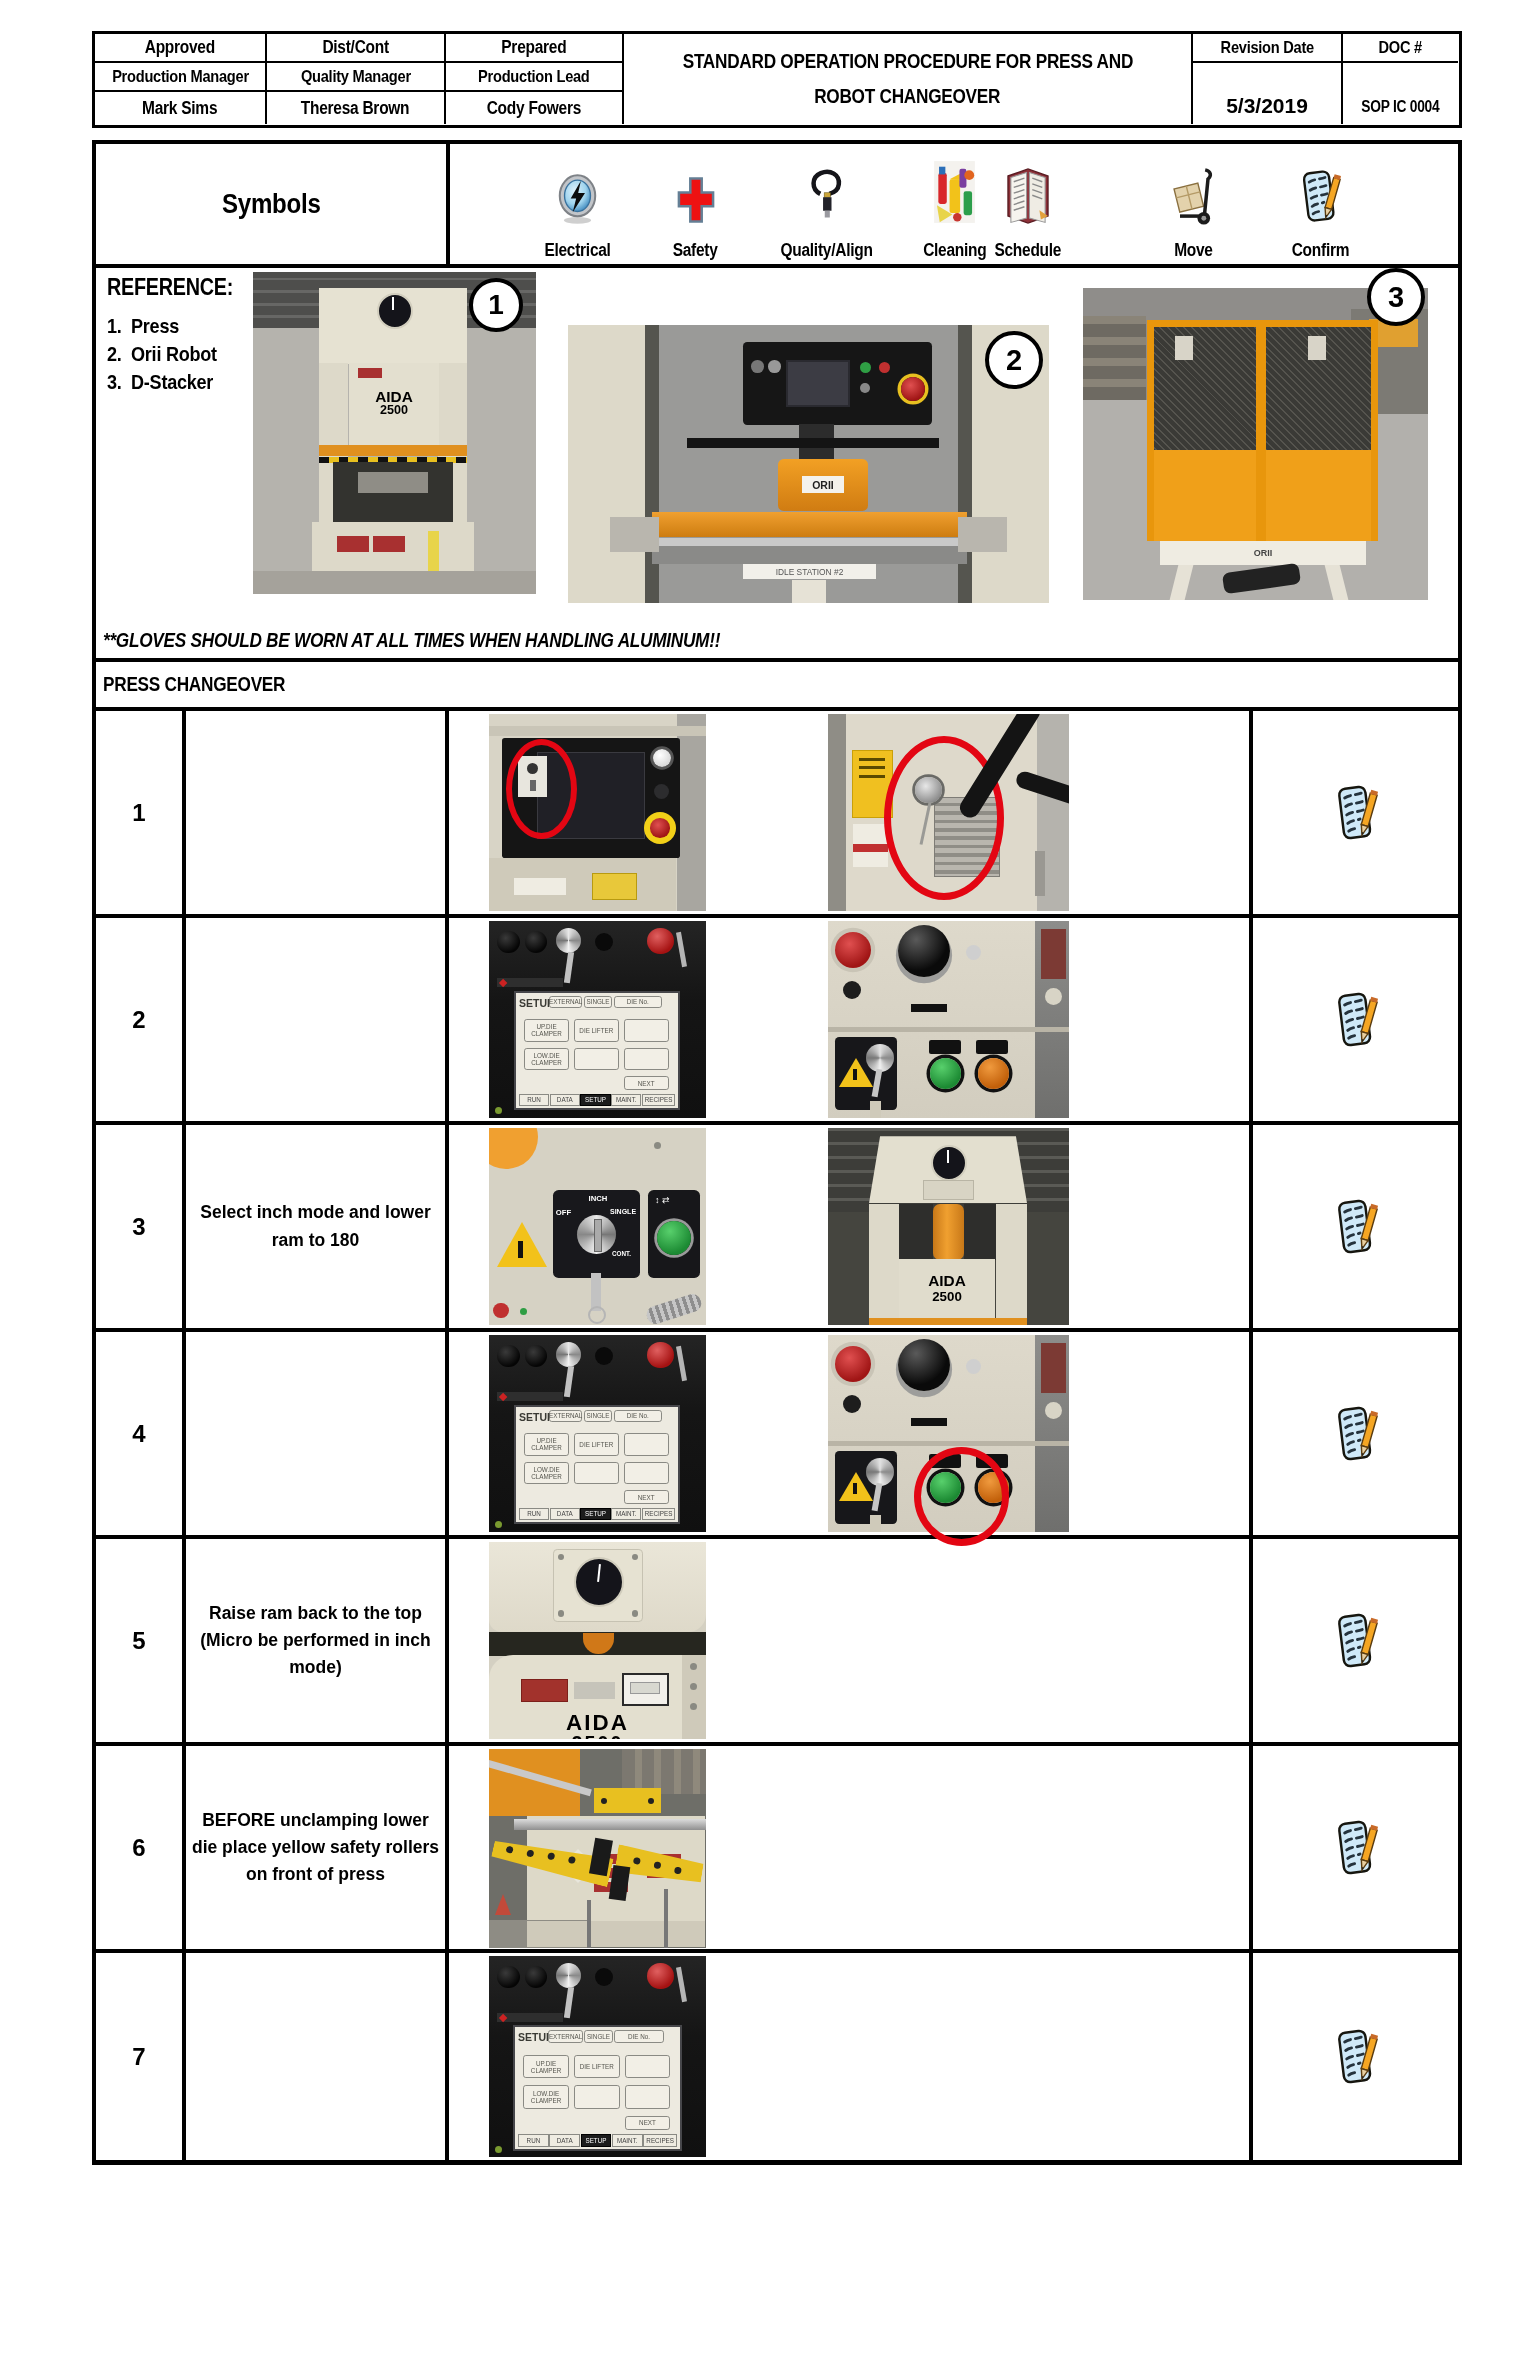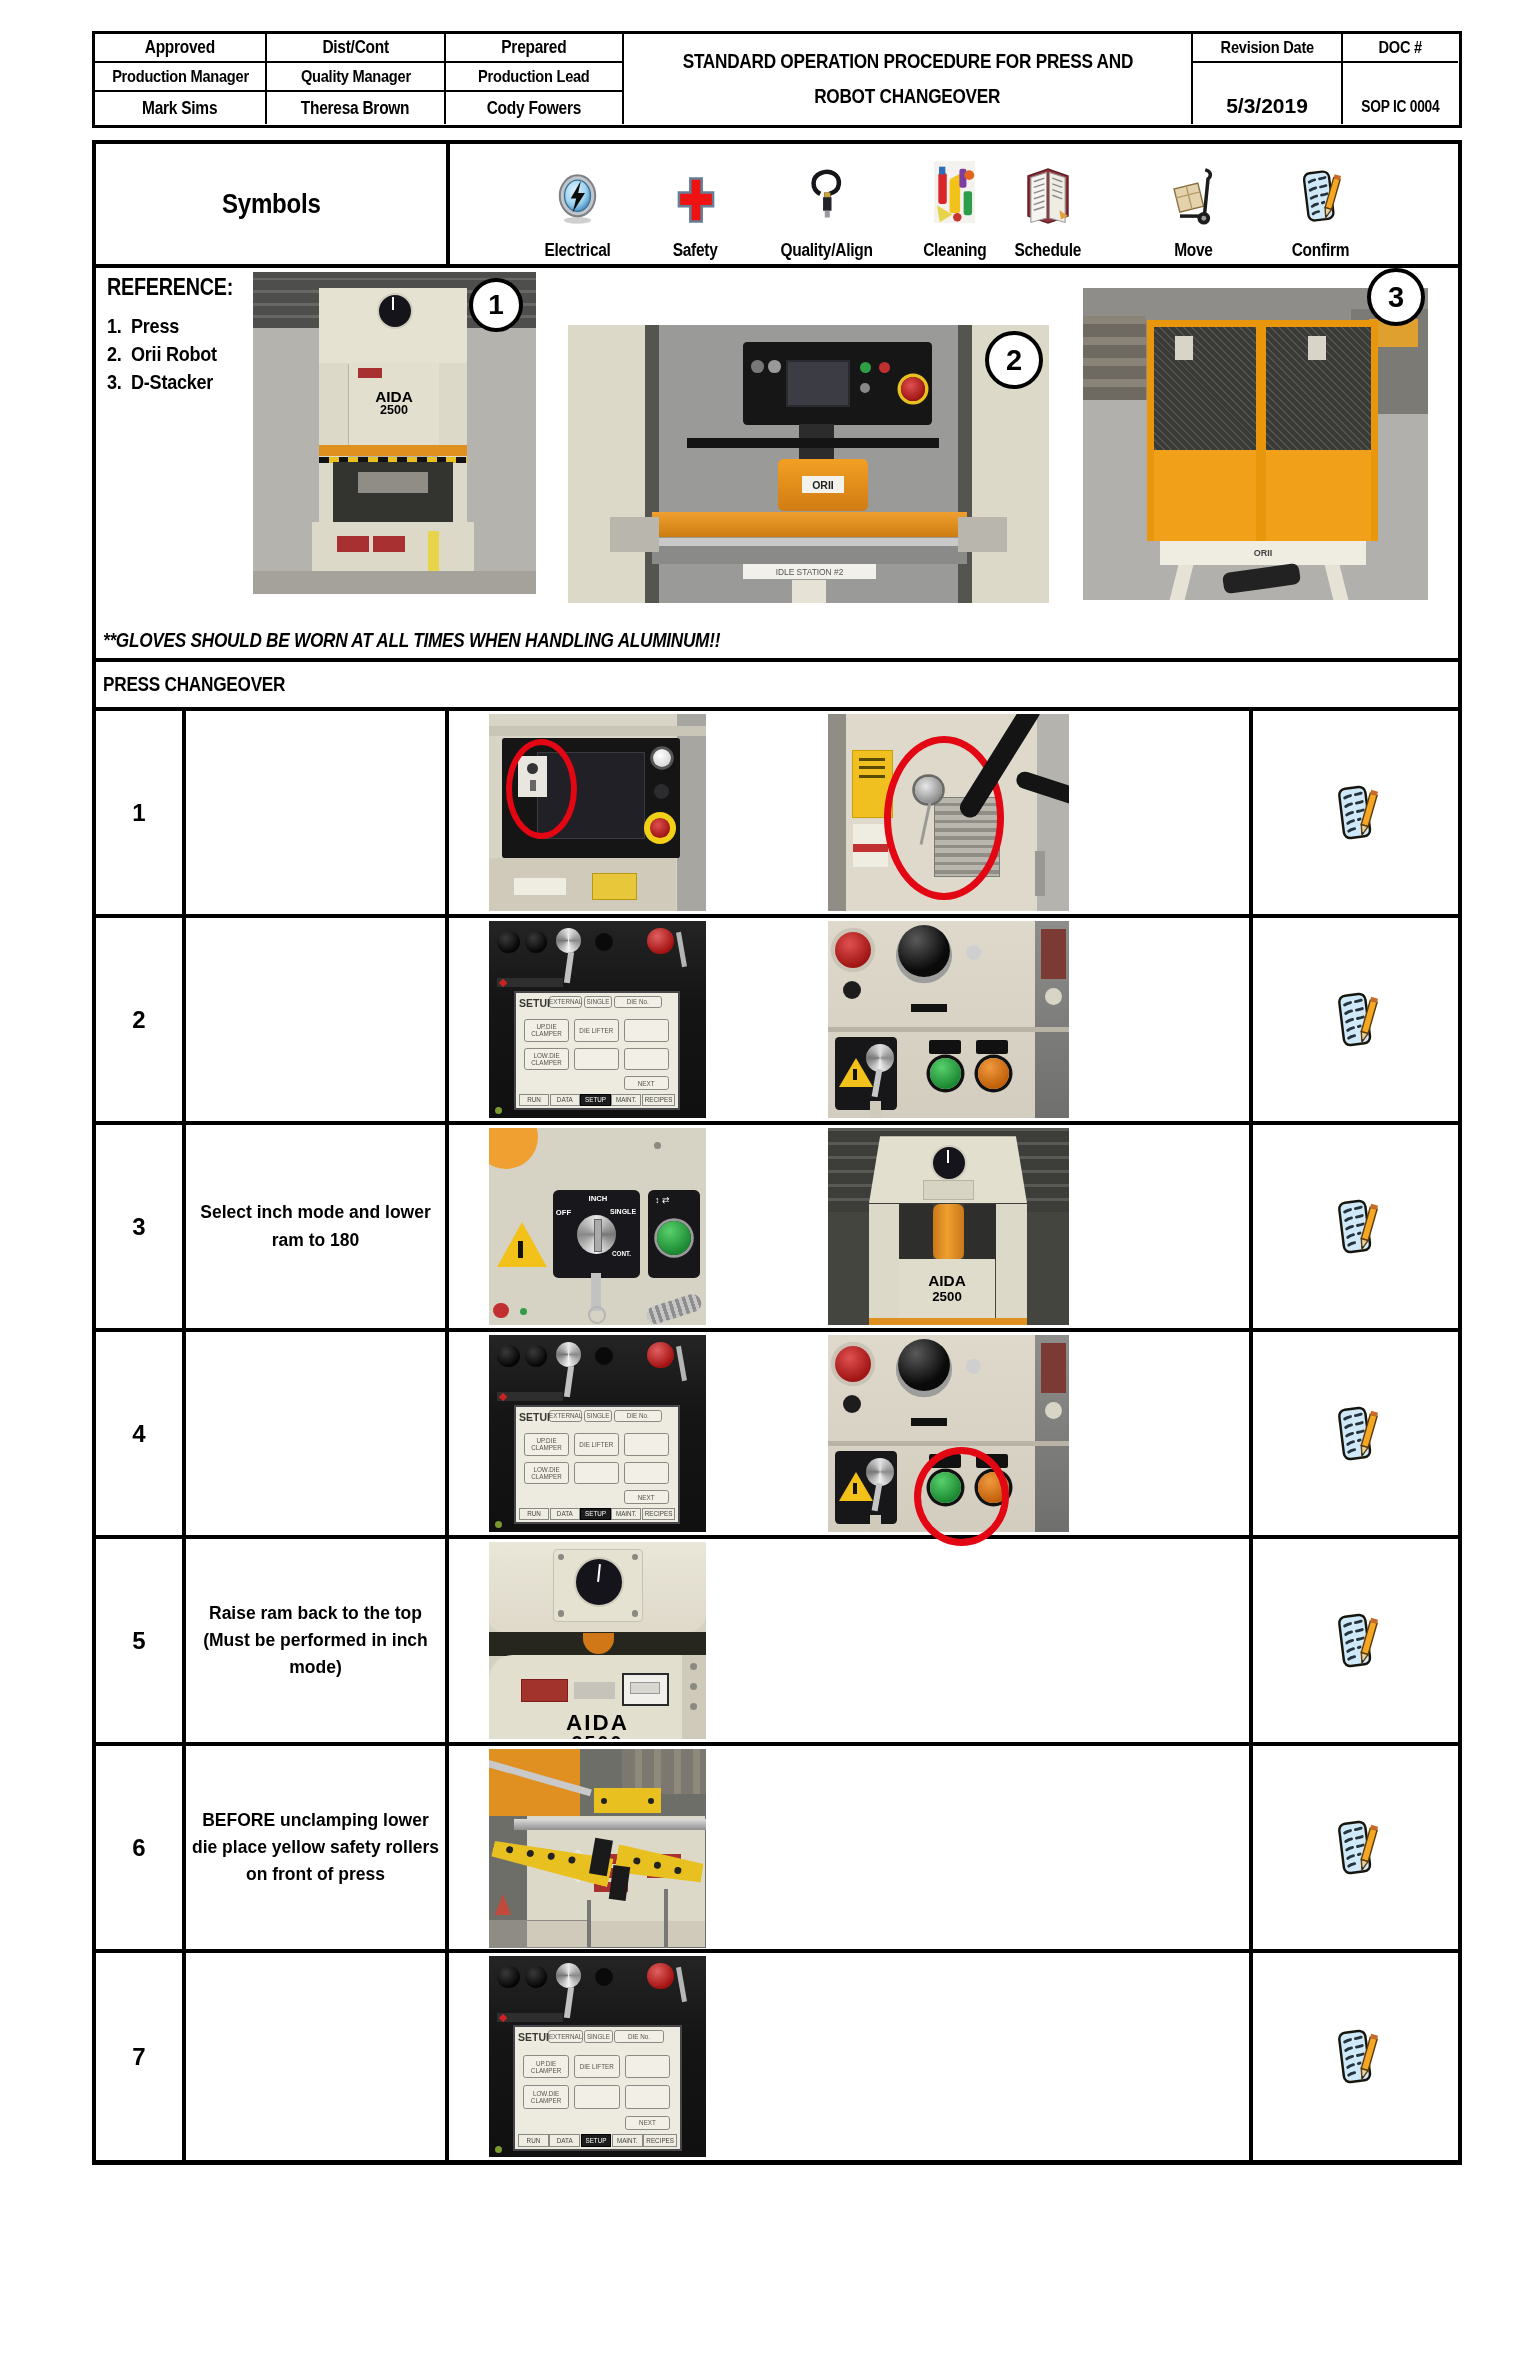--- a/index.html
+++ b/index.html
@@ -188,21 +188,21 @@
           <use href="#ic-quality"></use>
         </svg>
       <div class="lbl"><span class="cond">Quality/Align</span></div>
     </div>
     <div class="symstack" style="left:799px;">
       <svg class="icn" width="43" height="70" viewBox="0 0 62 100">
           <use href="#ic-cleaning"></use>
         </svg>
       <div class="lbl"><span class="cond">Cleaning</span></div>
     </div>
-    <div class="symstack" style="left:892px;text-align:center;">
+    <div class="symstack" style="left:872px;text-align:center;">
       <svg class="icn" width="46" height="60" viewBox="0 0 66 86">
           <use href="#ic-schedule"></use>
         </svg>
       <div class="lbl"><span class="cond">Schedule</span></div>
     </div>
     <div class="symstack" style="left:1038px;">
       <svg class="icn" width="42" height="59" viewBox="0 0 60 84">
           <use href="#ic-move"></use>
         </svg>
       <div class="lbl"><span class="cond">Move</span></div>
@@ -558,21 +558,21 @@
     <div class="confcell">
         <svg width="43" height="60" viewBox="0 0 62 86">
           <use href="#ic-confirm"></use>
         </svg>
       </div>
   </div>
 
   <div class="mrow" style="height:203px;">
     <div class="numcell">5</div>
     <div class="vl" style="left:86px;"></div>
-    <div class="instrcell">Raise ram back to the top (Must be performed in inch mode)</div>
+    <div class="instrcell">Raise ram back to the top (Micro be performed in inch mode)</div>
     <div class="vl" style="left:349px;"></div>
     <div class="photocell">
       <div class="ph" style="left:41px;top:2.8px;width:217px;height:197px;">
         <div class="a" style="inset:0;background:#d4d0c2;"></div>
         <div class="a" style="left:0;top:0;width:100%;height:90px;background:linear-gradient(180deg,#eae6d8,#ded9c9);border-radius:0 0 18px 12.6px;"></div>
         <div class="a" style="left:64px;top:7px;width:88px;height:71px;background:#e6e2d2;border:1.4px solid #c6c2b2;border-radius:4.2px;">
           <div class="a" style="left:4.2px;top:4.2px;width:6.3px;height:6.3px;border-radius:50%;background:#8a8a82;"></div>
           <div class="a" style="right:4.2px;top:4.2px;width:6.3px;height:6.3px;border-radius:50%;background:#8a8a82;"></div>
           <div class="a" style="left:4.2px;bottom:4.2px;width:6.3px;height:6.3px;border-radius:50%;background:#8a8a82;"></div>
           <div class="a" style="right:4.2px;bottom:4.2px;width:6.3px;height:6.3px;border-radius:50%;background:#8a8a82;"></div>

